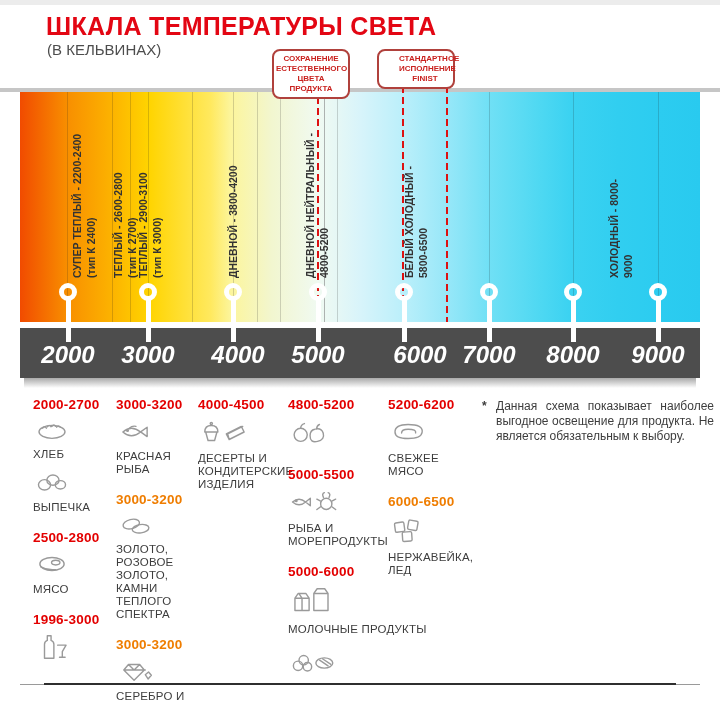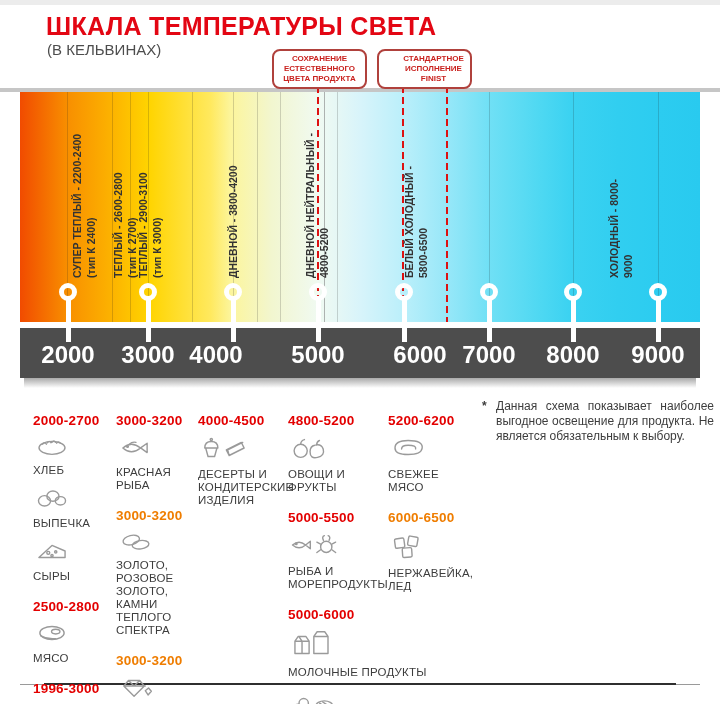--- a/index.html
+++ b/index.html
@@ -2,21 +2,21 @@
 <html><head>
 <meta charset="utf-8">
 <style>
   html,body{margin:0;padding:0;background:#fff;}
   .canvas{position:relative;width:720px;height:704px;background:#fff;overflow:hidden;
           font-family:"Liberation Sans",sans-serif;}
   .topstrip{position:absolute;left:0;top:0;width:720px;height:5px;background:#ececec;}
   .title{position:absolute;left:46px;top:12px;font-size:25px;font-weight:bold;color:#e30613;letter-spacing:.3px;}
   .subtitle{position:absolute;left:47px;top:41px;font-size:15px;color:#4d4d4d;}
 
-  .callout{position:absolute;top:49px;width:95px;box-sizing:border-box;background:#fff;
+  .callout{position:absolute;top:49px;width:78px;box-sizing:border-box;background:#fff;
            border:2px solid #b0413c;border-radius:8px;padding:3px 2px;z-index:9;
            font-size:8px;font-weight:bold;color:#c9211e;text-align:center;line-height:10px;white-space:pre-line;}
   .c1{left:272px;} .c2{left:377px;padding-left:20px;}
 
   .graybar{position:absolute;left:0;top:88px;width:720px;height:4px;background:#c6c6c6;}
   .gradient{position:absolute;left:20px;top:92px;width:680px;height:230px;z-index:1;
     background:linear-gradient(to right,
       #f14b00 0%, #f88f00 7%, #fcb000 13%, #ffd400 19%, #ffe95e 28%, #fcf59c 31%,
       #f2f6cf 37%, #f0faf2 44%, #d8f4fa 50%, #baeffa 56.5%, #96e7f8 63%, #70e0f5 69%,
       #4ed8f2 76.5%, #3bd2f1 81%, #31cef0 88%, #2cccf0 94%, #29caef 100%);}
@@ -25,27 +25,27 @@
   .dash{position:absolute;width:2px;z-index:4;
         background:repeating-linear-gradient(to bottom,#dd1111 0 7px,rgba(0,0,0,0) 7px 11px);}
   .vlab{position:absolute;top:278px;transform:rotate(-90deg);transform-origin:0 0;
         white-space:pre-line;font-size:10.5px;font-weight:bold;color:#333;line-height:14px;z-index:5;}
   .pin{position:absolute;top:283px;width:8px;height:8px;border:5px solid #fff;border-radius:50%;
        background:transparent;z-index:7;}
   .stem{position:absolute;top:299px;width:5px;height:43px;background:#fff;z-index:7;}
 
   .bar{position:absolute;left:20px;top:328px;width:680px;height:50px;background:#4d4d4d;z-index:5;}
   .tick{position:absolute;top:342px;width:100px;text-align:center;font-size:24px;font-weight:bold;
-        color:#fff;z-index:6;line-height:26px;}
+        color:#fff;z-index:6;line-height:26px;font-style:italic;}
   .barshadow{position:absolute;left:24px;top:378px;width:672px;height:10px;
         background:linear-gradient(#a9a9a9,rgba(255,255,255,0));z-index:4;}
 
   .col{position:absolute;top:397px;z-index:3;}
   .range{font-size:13.5px;font-weight:bold;color:#e30000;margin:16px 0 5px 0;letter-spacing:.2px;}
-  .range.first{margin-top:16px;}
+  .range.first{margin-top:0;}
   .range.orange{color:#ef7d00;}
   .item{margin-bottom:7px;}
   .ic{display:block;margin-bottom:1px;}
   .ic svg{stroke:#9a9a9a;fill:none;stroke-width:1.5;stroke-linecap:round;stroke-linejoin:round;}
   .ilabel{font-size:11.5px;color:#3d3d3d;line-height:13px;white-space:pre-line;letter-spacing:.2px;}
   .ilabel.nowrap{white-space:nowrap;}
 
   .note{position:absolute;left:482px;top:399px;width:232px;display:flex;z-index:3;
         font-size:12px;color:#3d3d3d;line-height:15px;}
   .note .star{width:14px;flex:0 0 14px;font-weight:bold;}
@@ -118,21 +118,21 @@
     <i class="stem" style="left:486.5px"></i>
   <i class="pin" style="left:564px"></i>
     <i class="stem" style="left:570.5px"></i>
   <i class="pin" style="left:649px"></i>
     <i class="stem" style="left:655.5px"></i>
 
   <div class="bar"></div>
   <div class="barshadow"></div>
   <div class="tick" style="left:18px">2000</div>
   <div class="tick" style="left:98px">3000</div>
-  <div class="tick" style="left:166px">4000</div>
+  <div class="tick" style="left:188px">4000</div>
   <div class="tick" style="left:268px">5000</div>
   <div class="tick" style="left:370px">6000</div>
   <div class="tick" style="left:439px">7000</div>
   <div class="tick" style="left:523px">8000</div>
   <div class="tick" style="left:608px">9000</div>
 
   <div class="col" style="left:33px;width:80px">
     <div class="range first">2000-2700</div>
     <div class="item">
       <span class="ic"><svg width="38" height="26" viewBox="0 0 40 28">
@@ -142,29 +142,20 @@
       <div class="ilabel">ХЛЕБ</div>
     </div>
     <div class="item">
       <span class="ic"><svg width="38" height="28" viewBox="0 0 40 30">
             <ellipse cx="12" cy="18" rx="6.5" ry="5.5"></ellipse>
             <ellipse cx="21" cy="13" rx="6.5" ry="5.5"></ellipse>
             <ellipse cx="29" cy="18" rx="5.5" ry="4.5"></ellipse>
           </svg></span>
       <div class="ilabel">ВЫПЕЧКА</div>
     </div>
-    <div class="item">
-      <span class="ic"><svg width="38" height="28" viewBox="0 0 40 30">
-            <path d="M6 22 L20 9 L34 15 L34 22 Z"></path>
-            <circle cx="16" cy="17" r="1.6"></circle>
-            <circle cx="24" cy="16" r="1.2"></circle>
-            <circle cx="20" cy="20" r="1.2"></circle>
-          </svg></span>
-      <div class="ilabel">СЫРЫ</div>
-    </div>
     <div class="range">2500-2800</div>
     <div class="item">
       <span class="ic"><svg width="38" height="28" viewBox="0 0 40 30">
             <ellipse cx="20" cy="15" rx="13" ry="7"></ellipse>
             <ellipse cx="24" cy="13.5" rx="4.5" ry="2.5"></ellipse>
             <path d="M8 18 q7 4 16 3"></path>
           </svg></span>
       <div class="ilabel">МЯСО</div>
     </div>
     <div class="range">1996-3000</div>
@@ -226,22 +217,20 @@
   </div>
 
   <div class="col" style="left:288px;width:100px">
     <div class="range first">4800-5200</div>
     <div class="item">
       <span class="ic"><svg width="46" height="30" viewBox="0 0 48 32">
             <circle cx="13" cy="19" r="7"></circle>
             <path d="M13 12 q0 -4 4 -5"></path>
             <path d="M28 13 q7 -2 9 4 q2 7 -6 9 q-8 2 -8 -6 q0 -6 5 -7 z M30 13 q0 -4 3 -5"></path>
           </svg></span>
-      <div class="ilabel">ОВОЩИ И
-ФРУКТЫ</div>
     </div>
     <div class="range">5000-5500</div>
     <div class="item">
       <span class="ic"><svg width="54" height="30" viewBox="0 0 56 32">
             <path d="M4 16 q7 -6 14 0 q-7 6 -14 0 z"></path>
             <path d="M18 16 l5 -4 v8 z"></path>
             <circle cx="8" cy="14.8" r="0.8"></circle>
             <circle cx="40" cy="18" r="6"></circle>
             <path d="M34 15 l-4 -2 M34 21 l-4 3 M46 15 l4 -2 M46 21 l4 3 M37 11 q-2 -4 1 -5 M43 11 q2 -4 -1 -5"></path>
           </svg></span>

